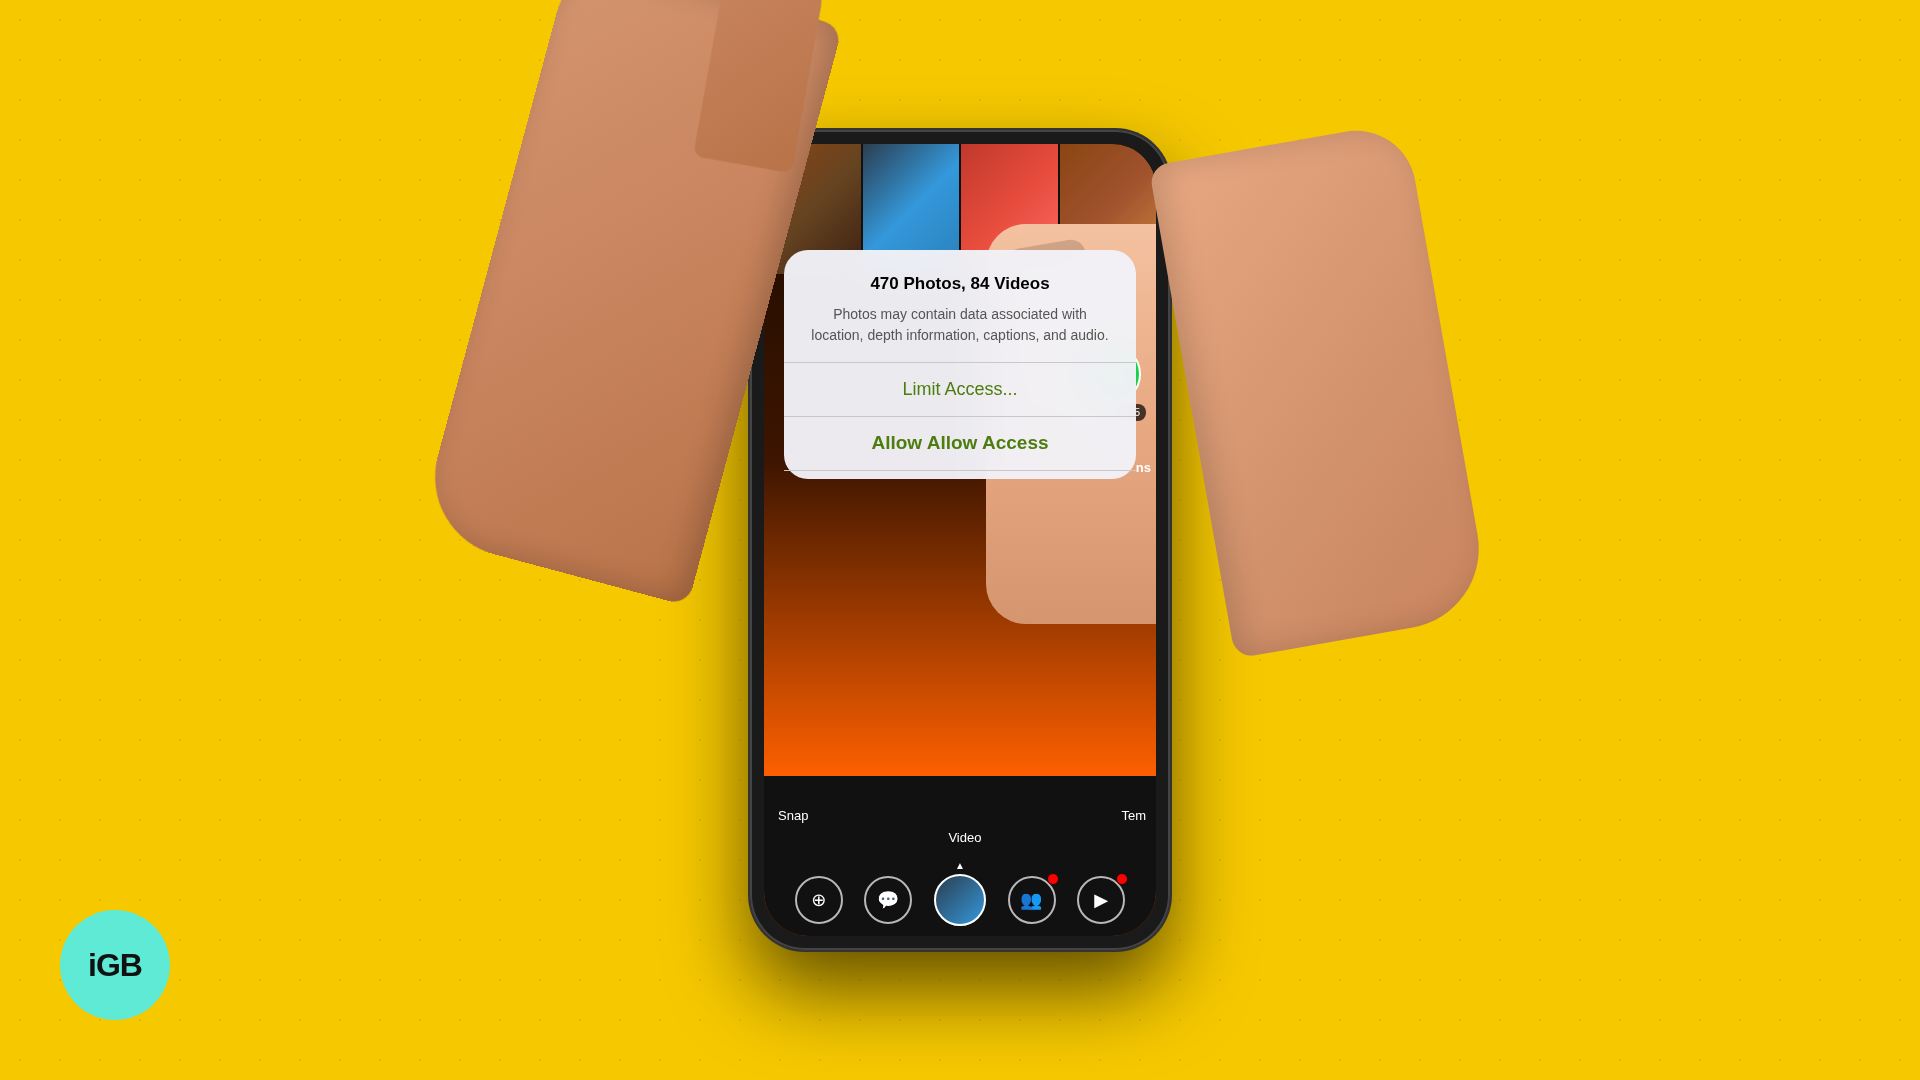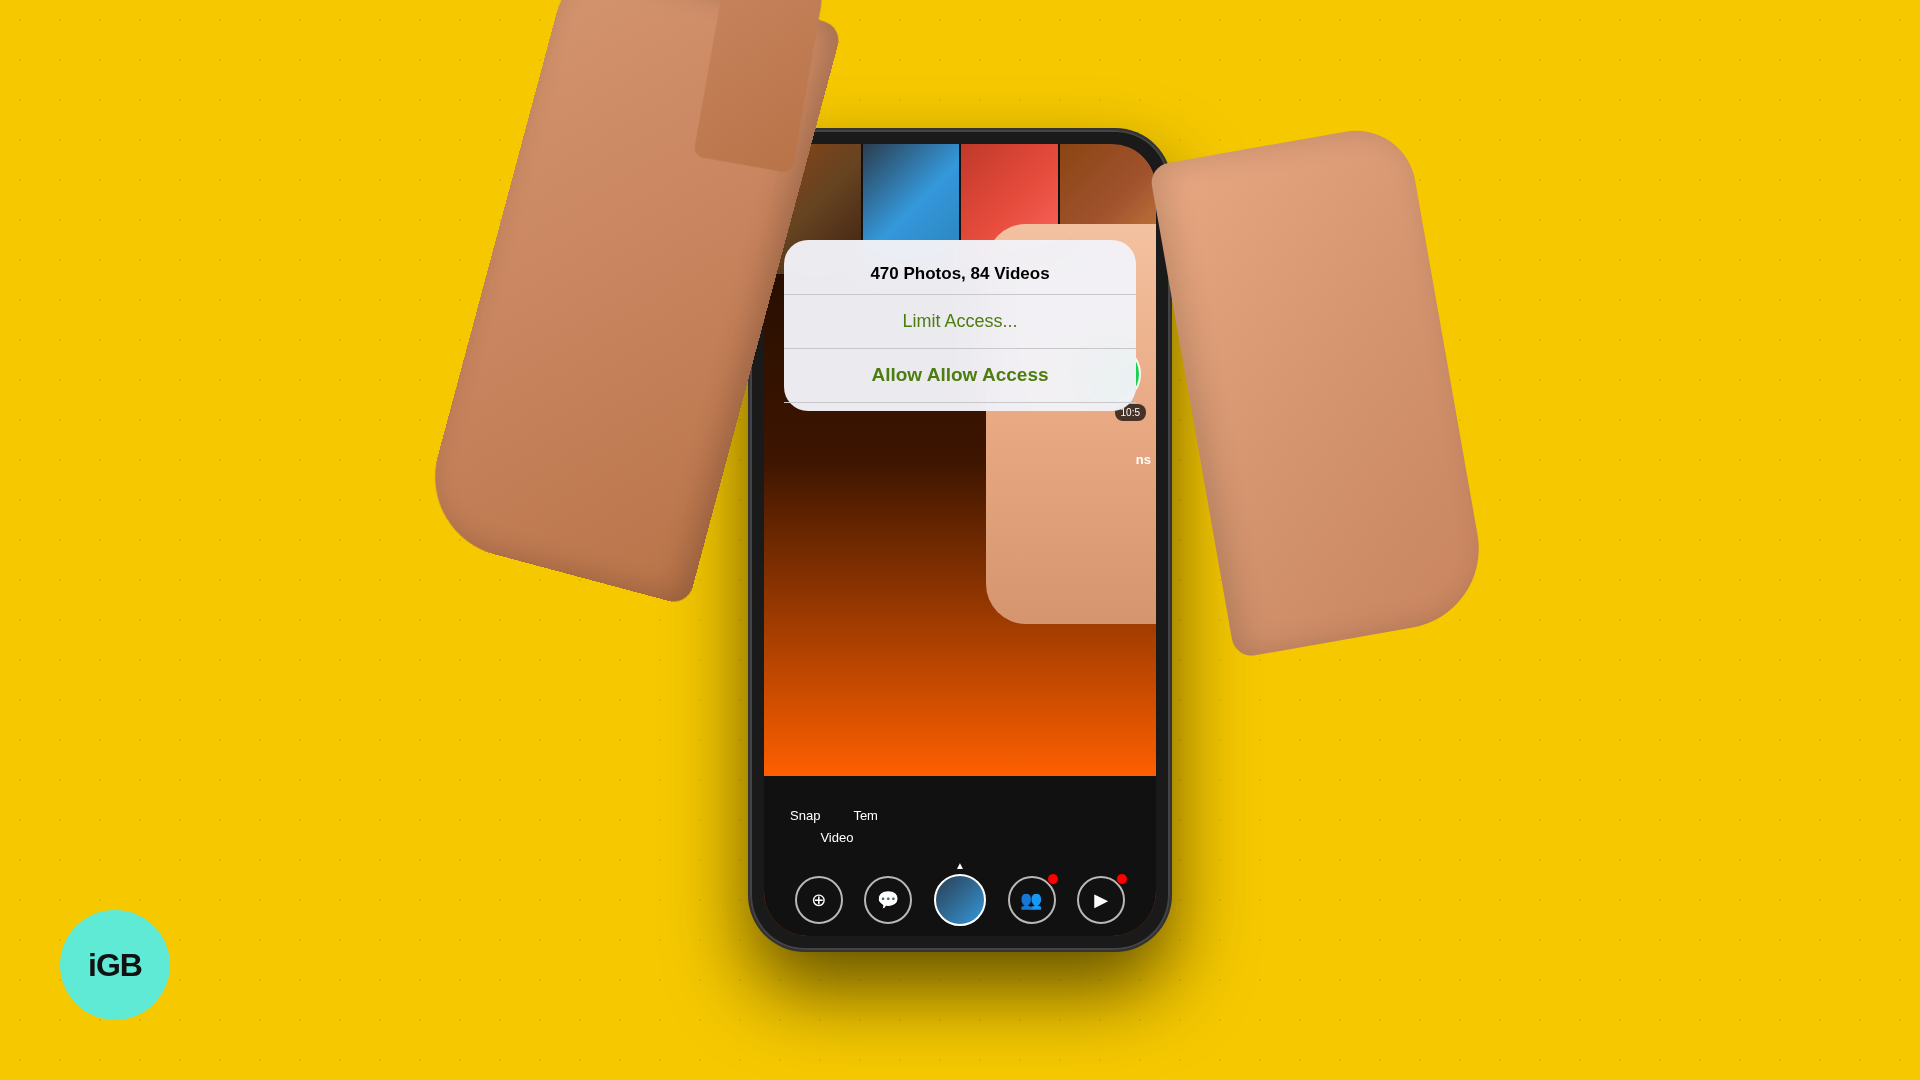--- a/index.html
+++ b/index.html
@@ -160,21 +160,21 @@
       background: rgba(0,0,0,0.7);
       color: white;
       font-size: 10px;
       padding: 3px 6px;
       border-radius: 8px;
     }
 
     
     .permission-sheet {
       position: absolute;
-      top: 96px;
+      top: 106px;
       left: 20px;
       right: 20px;
       background: rgba(242, 242, 247, 0.97);
       border-radius: 24px;
       padding: 24px 16px 8px;
       z-index: 20;
       backdrop-filter: blur(20px);
     }
 
     .permission-stats {
@@ -223,24 +223,24 @@
       bottom: 0;
       left: 0;
       right: 0;
       height: 160px;
       background: #111;
     }
 
     .snap-tab-bar {
       position: absolute;
       top: 10px;
-      left: 16px;
+      left: 4px;
       right: 0;
       display: flex;
-      justify-content: flex-start;
+      justify-content: space-between;
       align-items: center;
       padding: 0 10px;
     }
 
     .snap-tab-label {
       color: white;
       font-size: 13px;
       font-weight: 500;
     }
 
@@ -389,21 +389,21 @@
     }
 
     .snap-icon {
       font-size: 18px;
       color: white;
     }
 
     
     .partial-text {
       position: absolute;
-      top: 308px;
+      top: 316px;
       right: 5px;
       color: white;
       font-size: 13px;
       font-weight: 600;
     }
   </style>
 </head>
 <body>
 
 <div class="scene">
@@ -431,20 +431,21 @@
         <div class="snap-notif"></div>
 
         <div class="time-badge">10:5</div>
 
         <div class="partial-text">ns</div>
 
         <div class="permission-sheet">
 
           <div class="permission-stats">470 Photos, 84 Videos</div>
 
+          <div class="permission-desc">Photos may contain data associated with location, depth information, captions, and audio.</div>
 
           <div class="divider"></div>
 
           <button class="permission-btn">Limit Access...</button>
 
           <div class="divider"></div>
 
           <button class="permission-btn primary">Allow Allow Access</button>
 
           <div class="divider"></div>

